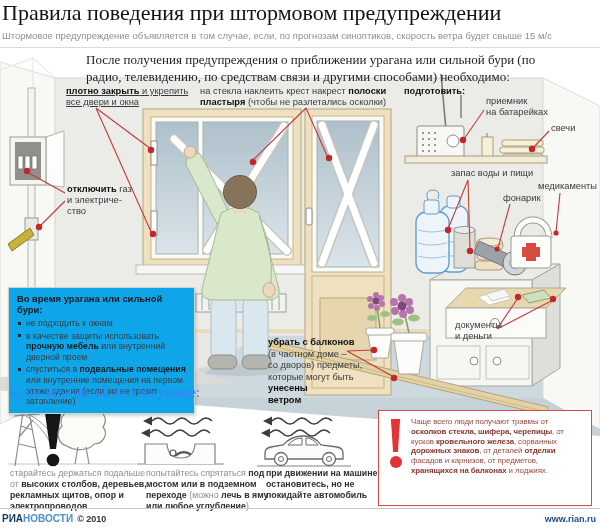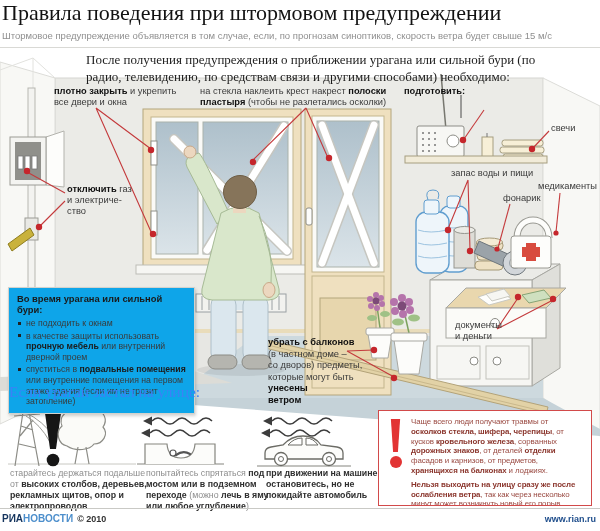--- a/index.html
+++ b/index.html
@@ -318,23 +318,24 @@
       <circle cx="374" cy="350" r="3.2"></circle>
         <circle cx="394" cy="378" r="3.2"></circle>
     </g>
   </svg>
 
   <div class="abs title">Правила поведения при штормовом предупреждении</div>
   <div class="abs subtitle">Штормовое предупреждение объявляется в том случае, если, по прогнозам синоптиков, скорость ветра будет свыше 15 м/с</div>
   <div class="abs hdr-divider"></div>
   <div class="abs intro">После получения предупреждения о приближении урагана или сильной бури (по радио, телевидению, по средствам связи и другими способами) необходимо:</div>
 
-  <div class="label" style="left:54px;top:86px;width:170px;"><span class="b">плотно закрыть</span><span> и укрепить</span><br><span>все двери и окна</span></div>
+  <div class="label" style="left:66px;top:86px;width:170px;text-decoration:underline;"><span class="b">плотно закрыть</span><span> и укрепить</span><br><span>все двери и окна</span></div>
   <div class="label" style="left:200px;top:86px;width:250px;"><span>на стекла наклеить крест накрест </span><span class="b">полоски</span><br><span class="b">пластыря</span><span> (чтобы не разлетались осколки)</span></div>
   <div class="label" style="left:404px;top:86px;"><span class="b">подготовить:</span></div>
+  <div class="label" style="left:486px;top:96px;"><span>приемник</span><br><span>на батарейках</span></div>
   <div class="label" style="left:551px;top:123px;"><span>свечи</span></div>
   <div class="label" style="left:67px;top:184px;width:70px;"><span class="b">отключить</span><span> газ</span><br><span>и электриче-</span><br><span>ство</span></div>
   <div class="label" style="left:451px;top:168px;"><span>запас воды и пищи</span></div>
   <div class="label" style="left:503px;top:193px;"><span>фонарик</span></div>
   <div class="label" style="left:538px;top:181px;"><span>медикаменты</span></div>
   <div class="label" style="left:455px;top:320px;"><span>документы</span><br><span>и деньги</span></div>
   <div class="label" style="left:268px;top:337px;width:120px;line-height:11.5px;"><span class="b">убрать с балконов</span><br><span>(в частном доме –</span><br><span>со дворов) предметы,</span><br><span>которые могут быть </span><span class="b">унесены</span><br><span class="b">ветром</span></div>
 
   <div class="abs during-box">
     <div class="during-title">Во время урагана или сильной бури:</div>
@@ -345,21 +346,20 @@
 
   <div class="abs street-head">Если ураган застал на улице:</div>
   <div class="street-text" style="left:10px;width:140px;"><span class="m">старайтесь держаться подальше от </span><span class="b">высоких столбов, деревьев, рекламных щитов, опор и электропроводов</span></div>
   <div class="street-text" style="left:146px;width:126px;"><span class="m">попытайтесь спрятаться </span><span class="b">под мостом или в подземном переходе</span><span class="m"> (можно </span><span class="b">лечь в яму или любое углубление</span><span class="m">)</span></div>
   <div class="street-text" style="left:266px;width:135px;"><span class="b">при движении на машине, остановитесь, но не покидайте автомобиль</span></div>
 
   <div class="abs warn-box">
     <span class="warn-bar"></span>
     <span class="warn-dot"></span>
     <p><span>Чаще всего люди получают травмы от </span><span class="b">осколков стекла, шифера, черепицы</span><span>, от кусков </span><span class="b">кровельного железа</span><span>, сорванных </span><span class="b">дорожных знаков</span><span>, от деталей </span><span class="b">отделки</span><span> фасадов и карнизов, от предметов, </span><span class="b">хранящихся на балконах</span><span> и лоджиях.</span></p>
-    <p><span class="b">Нельзя выходить на улицу сразу же после ослабления ветра</span><span>, так как через несколько минут может возникнуть новый его порыв</span></p>
   </div>
 
   <div class="abs footer-line"></div>
   <div class="abs brand">
     <span class="ria">РИА</span><span class="nov">НОВОСТИ</span><span class="copy">© 2010</span>
   </div>
   <div class="abs site">www.rian.ru</div>
 
 </div>
 

